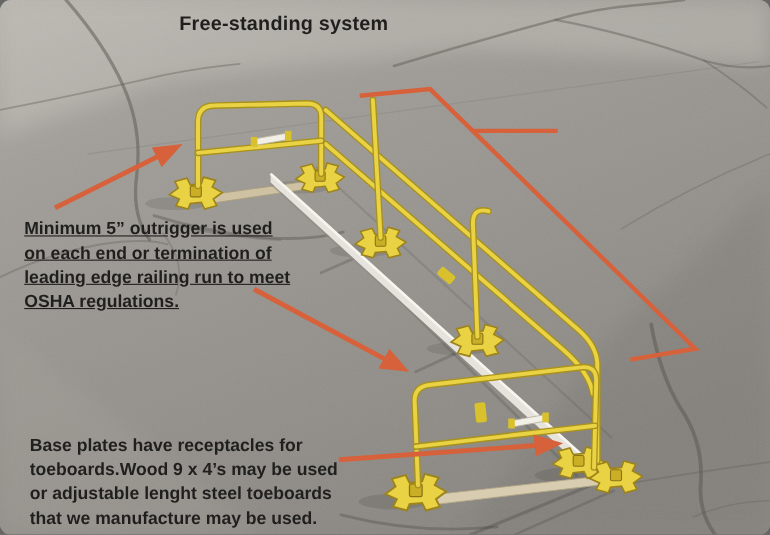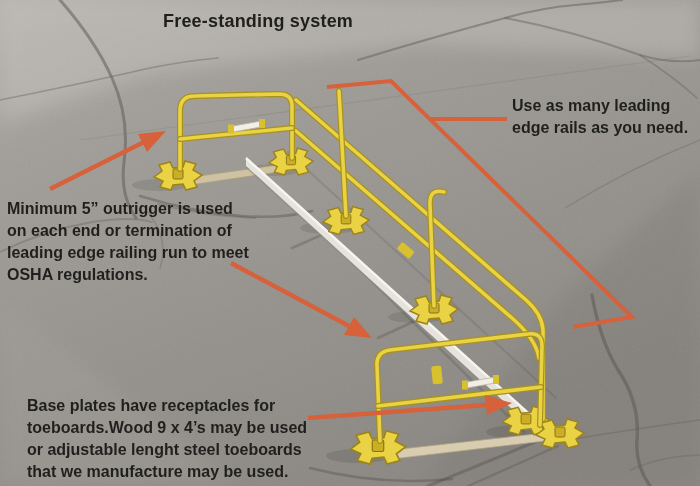--- a/index.html
+++ b/index.html
@@ -7,32 +7,33 @@
     --rail-yellow:#e9d243;
     --rail-dark:#a8911d;
     --text-dark:#1f1f1d;
     --asphalt-mid:#9b9894;
   }
   html,body{margin:0;padding:0;background:#666;}
   .stage{
     position:relative;width:700px;height:486px;overflow:hidden;
     background:var(--asphalt-mid);
     font-family:"Liberation Sans","DejaVu Sans",sans-serif;
+    border-radius:10px;
   }
   .photo-svg,.overlay-svg{position:absolute;left:0;top:0;width:700px;height:486px;}
   .title{
     position:absolute;left:163px;top:11px;
     font-size:18px;font-weight:700;color:var(--text-dark);letter-spacing:.2px;
   }
   .annotation{
     position:absolute;white-space:pre-line;
     font-size:16px;line-height:22px;font-weight:700;color:var(--text-dark);
   }
   .ann-leading-edge{left:512px;top:95px;}
-  .ann-outrigger{left:7px;top:198px;}
+  .ann-outrigger{left:22px;top:198px;text-decoration:underline;}
   .ann-base-plates{left:27px;top:395px;}
   .tubeD{fill:none;stroke:var(--rail-dark);stroke-width:6;stroke-linecap:round;}
   .tubeL{fill:none;stroke:var(--rail-yellow);stroke-width:3.6;stroke-linecap:round;}
   .plate{fill:var(--rail-yellow);stroke:#9c831a;stroke-width:1.5;}
   .hub{fill:#c9ae26;stroke:#8a7316;stroke-width:1;}
   .crack{fill:none;stroke:#615d58;stroke-linecap:round;}
   .shadow{fill:none;stroke:#413f3c;stroke-linecap:round;}
   .arrow-shaft{stroke:var(--accent-orange);stroke-width:4.5;fill:none;}
   .arrow-head{fill:var(--accent-orange);}
   .bracket{stroke:var(--accent-orange);stroke-width:4;fill:none;stroke-linejoin:miter;}
@@ -181,22 +182,20 @@
       <line class="arrow-shaft" x1="308" y1="418" x2="487" y2="405"></line>
       <polygon class="arrow-head" points="512,403 487,415 485,395"></polygon>
     </g>
     <g>
       <polyline class="bracket" points="327,87 391,81 632,317 573,327"></polyline>
       <line class="bracket" x1="430" y1="119" x2="507" y2="119"></line>
     </g>
   </svg>
 
   <div class="title">Free-standing system</div>
-  <div class="annotation ann-leading-edge">Use as many leading
-edge rails as you need.</div>
   <div class="annotation ann-outrigger">Minimum 5” outrigger is used
 on each end or termination of
 leading edge railing run to meet
 OSHA regulations.</div>
   <div class="annotation ann-base-plates">Base plates have receptacles for
 toeboards.Wood 9 x 4’s may be used
 or adjustable lenght steel toeboards
 that we manufacture may be used.</div>
 </div>
 

